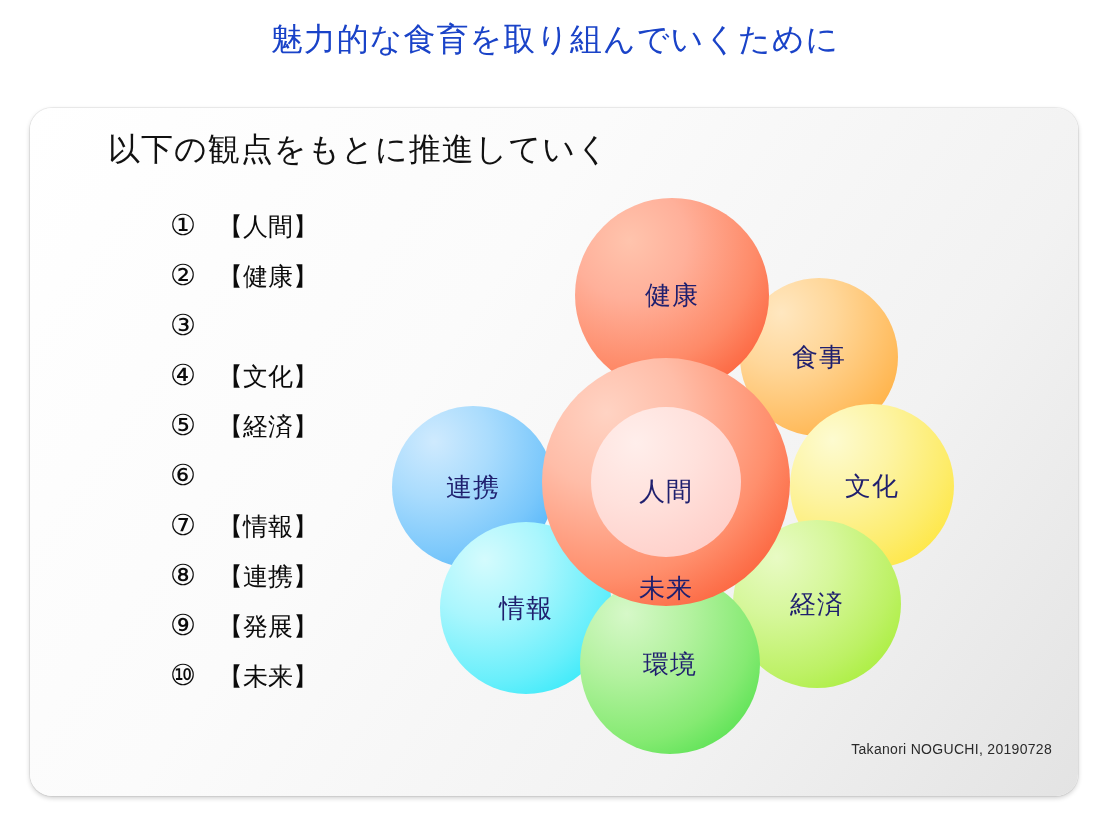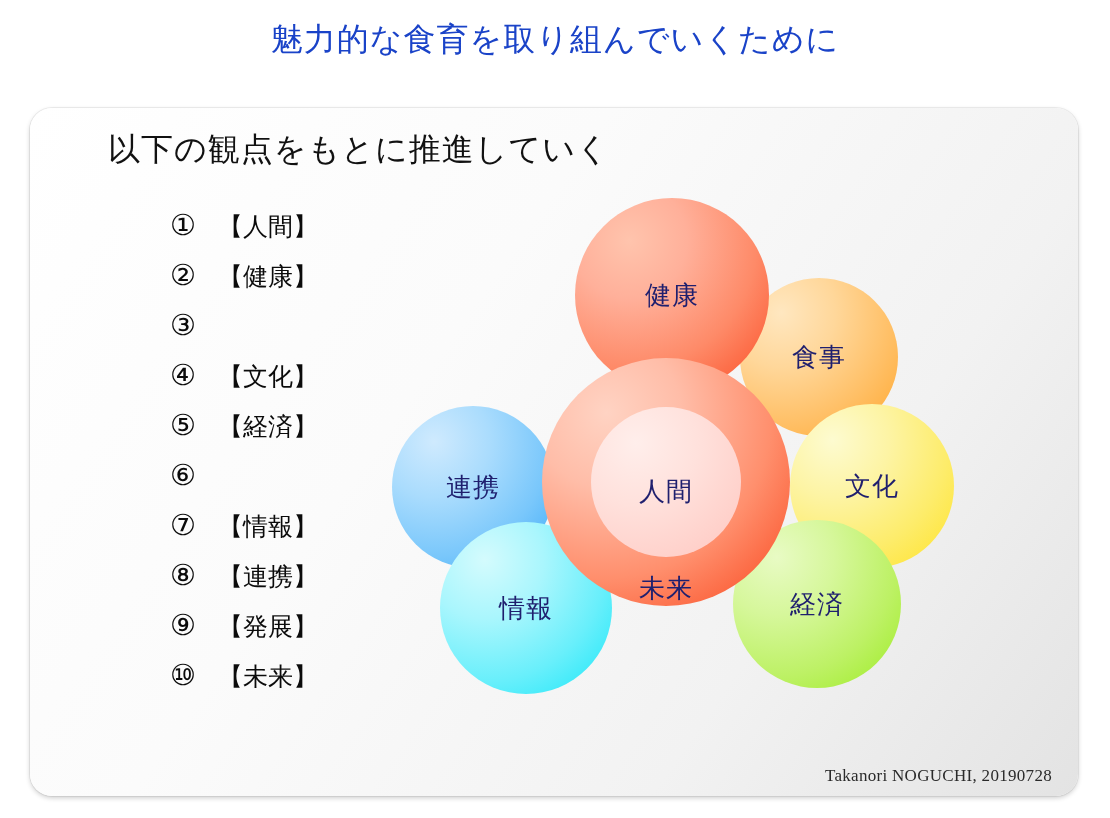--- a/index.html
+++ b/index.html
@@ -121,26 +121,26 @@
                background: radial-gradient(circle at 26% 22%, #ffd3c3 0%, #ffbda8 28%, #ff8f6d 62%, #f9441a 100%);
                align-items: flex-end; }
   .b-mirai .bubble-label { margin-top: 18px; }
   .b-ningen  { left:49px; top:49px; width:150px; height:150px;
                background: radial-gradient(circle at 30% 24%, #ffeeeb 0%, #ffe1dc 40%, #ffd3cd 72%, #ffc6c0 100%); }
 
   
   #footer-credit {
     position: absolute;
     right: 26px;
-    bottom: 10px;
-    font-size: 17px;
+    bottom: 39px;
+    font-size: 14px;
     color: #2a2a2a;
     letter-spacing: 0.3px;
     white-space: nowrap;
-    font-family: Liberation Serif, serif;
+    font-family: Liberation Sans, sans-serif;
   }
 </style>
 </head>
 <body>
 
 <div id="slide-title">魅力的な食育を取り組んでいくために</div>
 
 <div id="content-panel">
 
   <div id="panel-subtitle">以下の観点をもとに推進していく</div>
@@ -206,20 +206,23 @@
     </div>
 
     <div class="bubble b-keizai">
       <span class="bubble-label">経済</span>
     </div>
 
     <div class="bubble b-kenko">
       <span class="bubble-label">健康</span>
     </div>
 
+    <div class="bubble b-kankyo">
+      <span class="bubble-label">環境</span>
+    </div>
 
     <div class="bubble b-mirai">
       <span class="bubble-label">未来</span>
       <div class="bubble b-ningen">
         <span class="bubble-label">人間</span>
       </div>
     </div>
 
   </div>
 

